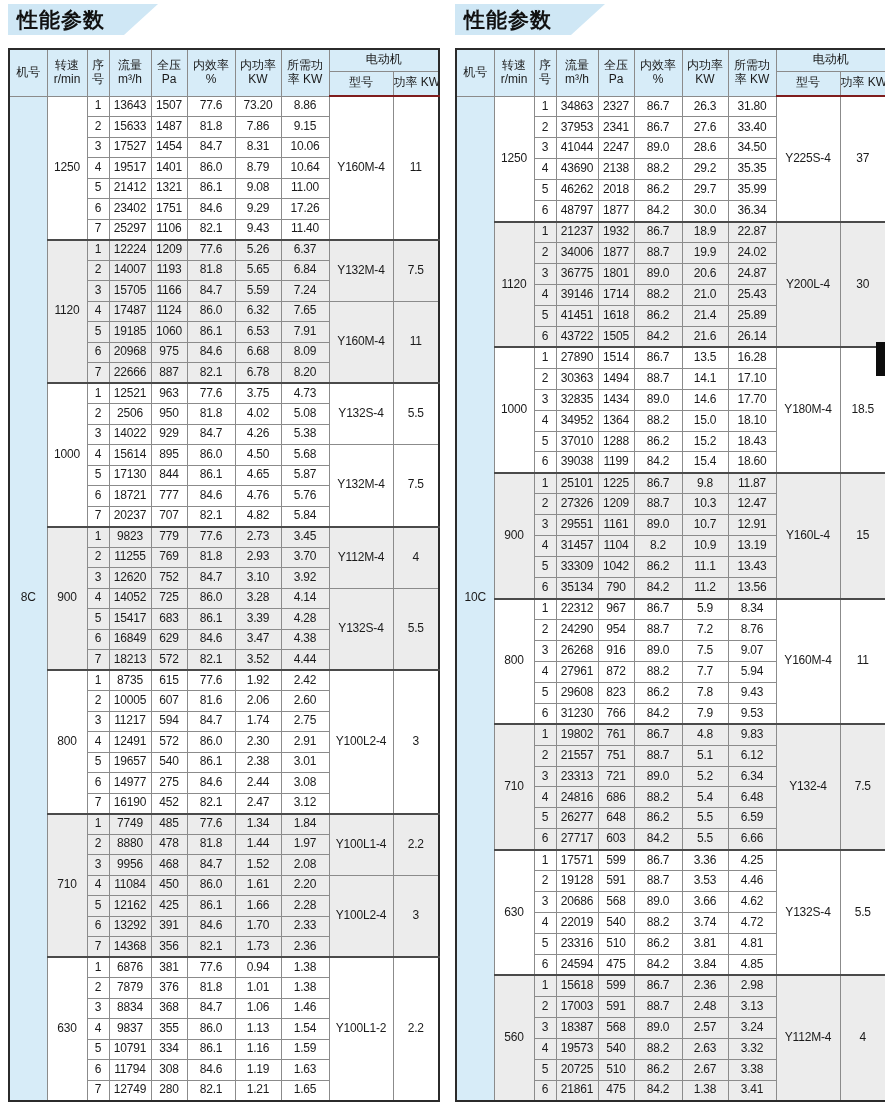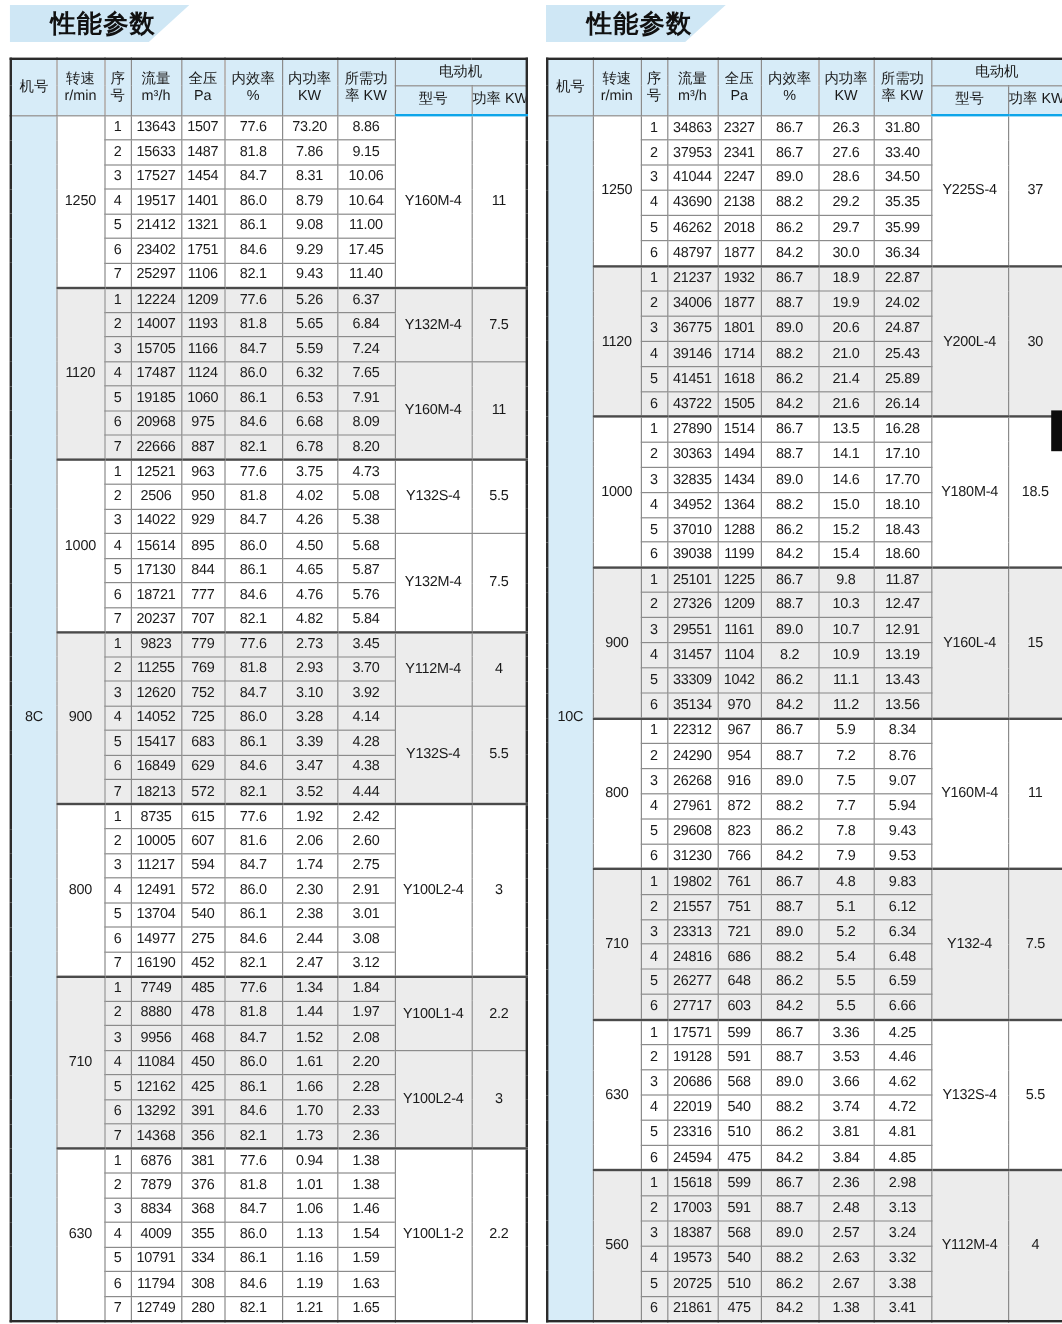--- a/index.html
+++ b/index.html
@@ -11,37 +11,36 @@
   #panel-0{left:8px;}
   #panel-1{left:455px;}
   .title-band{
     width:150px;height:31px;background:#cfe7f5;
     clip-path:polygon(0 0,100% 0,calc(100% - 34px) 100%,0 100%);
     display:flex;align-items:center;
   }
   .title-band span{
     font-size:21px;font-weight:bold;color:#111;padding-left:9px;letter-spacing:1px;
     font-family:"Liberation Sans","DejaVu Sans",sans-serif;
-    margin-left:25px;
   }
   .tbl-wrap{margin-top:13px;}
   table.spec{
     border-collapse:collapse;table-layout:fixed;width:430px;
     border:2px solid #2b2b2b;
   }
   table.spec th,table.spec td{
     border:1px solid #8b8b8b;padding:0;text-align:center;vertical-align:middle;
     font-size:12px;line-height:1.15;letter-spacing:-0.2px;overflow:hidden;white-space:nowrap;
   }
   table.spec thead th{
     background:#d7ecf8;font-weight:normal;font-size:12px;letter-spacing:0;
     border-bottom:2px solid #2b2b2b;
   }
   table.spec thead tr:first-child th{border-bottom:1px solid #8b8b8b;}
-  table.spec thead th.span2{border-bottom:2px solid #0ea5e9;}
+  table.spec thead th.span2{border-bottom:2px solid #7f1d1d;}
   td.machine{background:#d7ecf8;font-size:13px;}
   tr.alt td{background:#ececec;}
   tr.group-start td{border-top:2px solid #4a4a4a;}
   td.num{font-size:12px;}
   td.motor-model,td.motor-power{font-size:12.5px;letter-spacing:0;}
   .edge-mark{position:absolute;left:876px;top:342px;width:9px;height:34px;background:#0d0d0d;}
 </style>
 </head>
 <body>
 
@@ -126,21 +125,21 @@
               <td class="num">86.1</td>
               <td class="num">9.08</td>
               <td class="num">11.00</td>
             </tr>
             <tr style="height: 20.5102px;">
               <td class="num">6</td>
               <td class="num">23402</td>
               <td class="num">1751</td>
               <td class="num">84.6</td>
               <td class="num">9.29</td>
-              <td class="num">17.45</td>
+              <td class="num">17.26</td>
             </tr>
             <tr style="height: 20.5102px;">
               <td class="num">7</td>
               <td class="num">25297</td>
               <td class="num">1106</td>
               <td class="num">82.1</td>
               <td class="num">9.43</td>
               <td class="num">11.40</td>
             </tr>
             <tr class="alt group-start" style="height: 20.5102px;">
@@ -356,21 +355,21 @@
             <tr style="height: 20.5102px;">
               <td class="num">4</td>
               <td class="num">12491</td>
               <td class="num">572</td>
               <td class="num">86.0</td>
               <td class="num">2.30</td>
               <td class="num">2.91</td>
             </tr>
             <tr style="height: 20.5102px;">
               <td class="num">5</td>
-              <td class="num">13704</td>
+              <td class="num">19657</td>
               <td class="num">540</td>
               <td class="num">86.1</td>
               <td class="num">2.38</td>
               <td class="num">3.01</td>
             </tr>
             <tr style="height: 20.5102px;">
               <td class="num">6</td>
               <td class="num">14977</td>
               <td class="num">275</td>
               <td class="num">84.6</td>
@@ -468,21 +467,21 @@
             <tr style="height: 20.5102px;">
               <td class="num">3</td>
               <td class="num">8834</td>
               <td class="num">368</td>
               <td class="num">84.7</td>
               <td class="num">1.06</td>
               <td class="num">1.46</td>
             </tr>
             <tr style="height: 20.5102px;">
               <td class="num">4</td>
-              <td class="num">4009</td>
+              <td class="num">9837</td>
               <td class="num">355</td>
               <td class="num">86.0</td>
               <td class="num">1.13</td>
               <td class="num">1.54</td>
             </tr>
             <tr style="height: 20.5102px;">
               <td class="num">5</td>
               <td class="num">10791</td>
               <td class="num">334</td>
               <td class="num">86.1</td>
@@ -739,21 +738,21 @@
               <td class="num">5</td>
               <td class="num">33309</td>
               <td class="num">1042</td>
               <td class="num">86.2</td>
               <td class="num">11.1</td>
               <td class="num">13.43</td>
             </tr>
             <tr class="alt" style="height: 20.9375px;">
               <td class="num">6</td>
               <td class="num">35134</td>
-              <td class="num">970</td>
+              <td class="num">790</td>
               <td class="num">84.2</td>
               <td class="num">11.2</td>
               <td class="num">13.56</td>
             </tr>
             <tr class="group-start" style="height: 20.9375px;">
               <td class="num" rowspan="6">800</td>
               <td class="num">1</td>
               <td class="num">22312</td>
               <td class="num">967</td>
               <td class="num">86.7</td>

